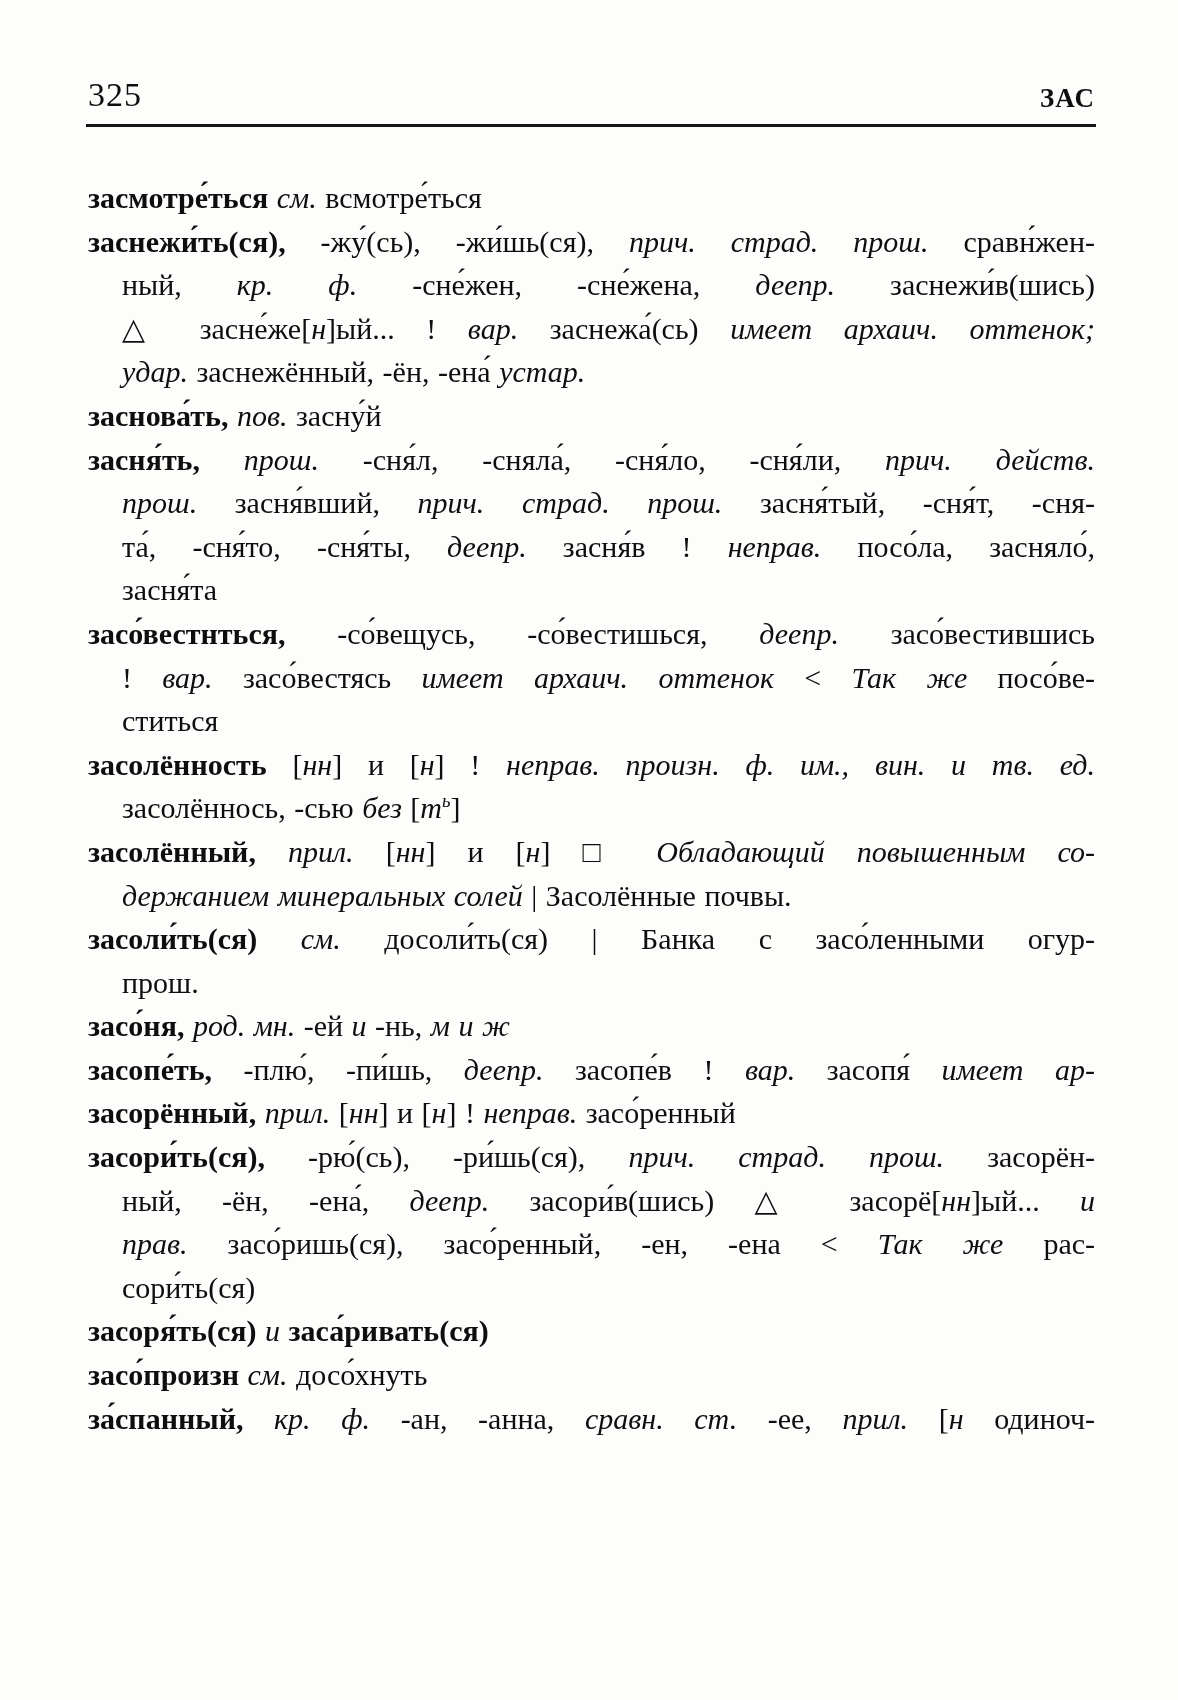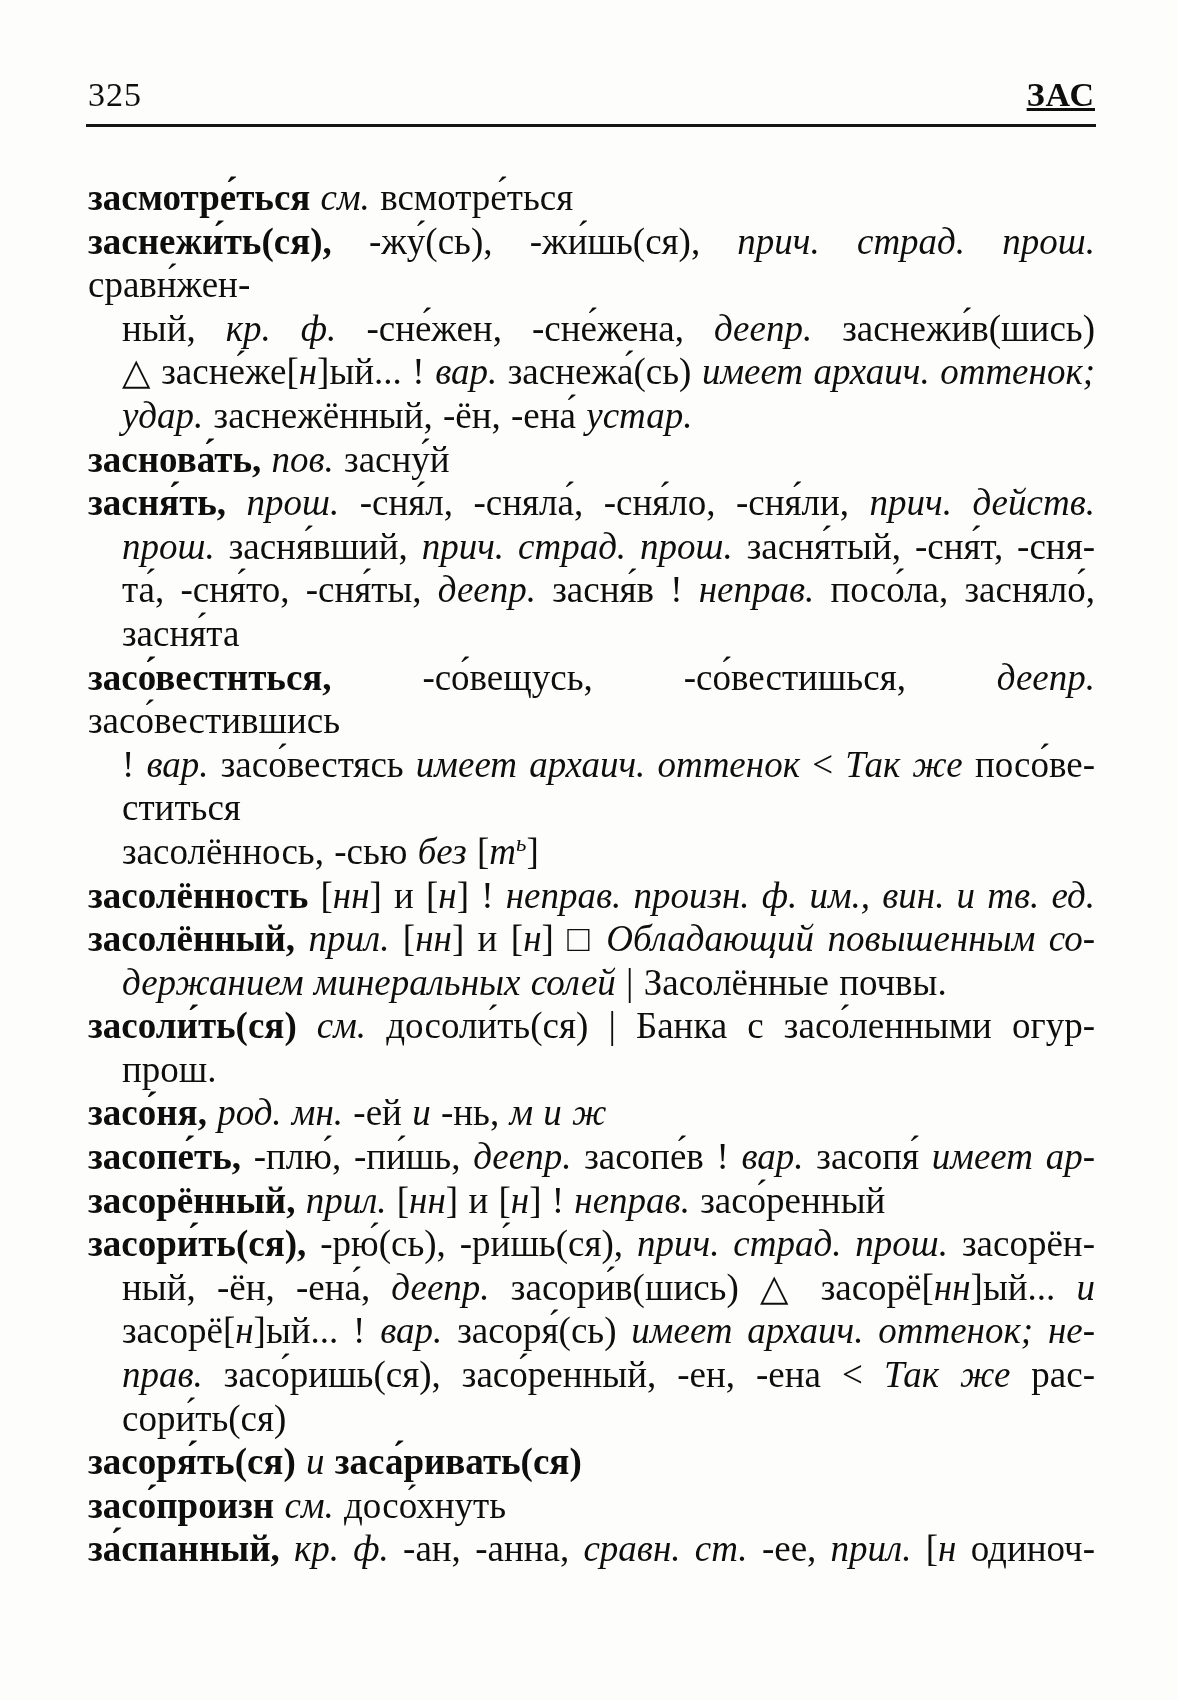--- a/index.html
+++ b/index.html
@@ -9,28 +9,28 @@
     color: #0e0e0e;
     font-family: "Liberation Serif", "DejaVu Serif", serif;
     overflow: hidden;
   }
   .page { position: relative; width: 1178px; height: 1700px; }
   .pagehead {
     position: absolute; top: 76px; left: 88px; width: 1007px;
     display: flex; justify-content: space-between; align-items: flex-end;
   }
   .pagenum { font-size: 34px; letter-spacing: 1px; }
-  .runhead { font-size: 34px; font-weight: 700; letter-spacing: 1px; text-decoration: underline; }
+  .runhead { font-size: 27px; font-weight: 700; letter-spacing: 1px; }
   .rule {
     position: absolute; top: 124px; left: 86px; width: 1010px;
     border-top: 3px solid #151515;
   }
   .entries {
     position: absolute; top: 176px; left: 88px; width: 1007px;
-    font-size: 37px; line-height: 43.6px;
+    font-size: 30px; line-height: 43.6px;
     word-spacing: 1px;
   }
   .line { white-space: normal; }
   .line.indent { padding-left: 34px; }
   .line.just { text-align: justify; text-align-last: justify; }
   .b  { font-weight: 700; }
   .i  { font-style: italic; }
   .n  { }
   sup.i { font-size: 62%; vertical-align: super; line-height: 0; }
 </style>
@@ -50,31 +50,30 @@
       <div class="line indent just"><span class="n">△ засне́же[</span><span class="i">н</span><span class="n">]ый... ! </span><span class="i">вар. </span><span class="n">заснежа́(сь) </span><span class="i">имеет архаич. оттенок;</span></div>
       <div class="line indent"><span class="i">удар. </span><span class="n">заснежённый, -ён, -ена́ </span><span class="i">устар.</span></div>
       <div class="line"><span class="b">заснова́ть, </span><span class="i">пов. </span><span class="n">засну́й</span></div>
       <div class="line just"><span class="b">засня́ть, </span><span class="i">прош. </span><span class="n">-сня́л, -сняла́, -сня́ло, -сня́ли, </span><span class="i">прич. действ.</span></div>
       <div class="line indent just"><span class="i">прош. </span><span class="n">засня́вший, </span><span class="i">прич. страд. прош. </span><span class="n">засня́тый, -сня́т, -сня-</span></div>
       <div class="line indent just"><span class="n">та́, -сня́то, -сня́ты, </span><span class="i">деепр. </span><span class="n">засня́в ! </span><span class="i">неправ. </span><span class="n">посо́ла, засняло́,</span></div>
       <div class="line indent"><span class="n">засня́та</span></div>
       <div class="line just"><span class="b">засо́вестнться, </span><span class="n">-со́вещусь, -со́вестишься, </span><span class="i">деепр. </span><span class="n">засо́вестившись</span></div>
       <div class="line indent just"><span class="n">! </span><span class="i">вар. </span><span class="n">засо́вестясь </span><span class="i">имеет архаич. оттенок </span><span class="n">&lt; </span><span class="i">Так же </span><span class="n">посо́ве-</span></div>
       <div class="line indent"><span class="n">ститься</span></div>
+      <div class="line just"><span class="b">засолённость </span><span class="n">[</span><span class="i">нн</span><span class="n">] и [</span><span class="i">н</span><span class="n">] ! </span><span class="i">неправ. произн. ф. им., вин. и тв. ед.</span></div>
       <div class="line indent"><span class="n">засолённось, -сью </span><span class="i">без </span><span class="n">[</span><span class="i">т</span><sup class="i">ь</sup><span class="n">]</span></div>
-      <div class="line just"><span class="b">засолённость </span><span class="n">[</span><span class="i">нн</span><span class="n">] и [</span><span class="i">н</span><span class="n">] ! </span><span class="i">неправ. произн. ф. им., вин. и тв. ед.</span></div>
       <div class="line just"><span class="b">засолённый, </span><span class="i">прил. </span><span class="n">[</span><span class="i">нн</span><span class="n">] и [</span><span class="i">н</span><span class="n">] □ </span><span class="i">Обладающий повышенным со-</span></div>
       <div class="line indent"><span class="i">держанием минеральных солей </span><span class="n">| Засолённые почвы.</span></div>
       <div class="line just"><span class="b">засоли́ть(ся) </span><span class="i">см. </span><span class="n">досоли́ть(ся) | Банка с засо́ленными огур-</span></div>
       <div class="line indent"><span class="n">прош.</span></div>
       <div class="line"><span class="b">засо́ня, </span><span class="i">род. мн. </span><span class="n">-ей </span><span class="i">и </span><span class="n">-нь, </span><span class="i">м и ж</span></div>
       <div class="line just"><span class="b">засопе́ть, </span><span class="n">-плю́, -пи́шь, </span><span class="i">деепр. </span><span class="n">засопе́в ! </span><span class="i">вар. </span><span class="n">засопя́ </span><span class="i">имеет ар-</span></div>
       <div class="line"><span class="b">засорённый, </span><span class="i">прил. </span><span class="n">[</span><span class="i">нн</span><span class="n">] и [</span><span class="i">н</span><span class="n">] ! </span><span class="i">неправ. </span><span class="n">засо́ренный</span></div>
       <div class="line just"><span class="b">засори́ть(ся), </span><span class="n">-рю́(сь), -ри́шь(ся), </span><span class="i">прич. страд. прош. </span><span class="n">засорён-</span></div>
       <div class="line indent just"><span class="n">ный, -ён, -ена́, </span><span class="i">деепр. </span><span class="n">засори́в(шись) △ засорё[</span><span class="i">нн</span><span class="n">]ый... </span><span class="i">и</span></div>
-      <div class="line indent just"><span class="n">засорё[</span><span class="i">н</span><span class="n">]ый... ! </span><span class="i">вар. </span><span class="n">засоря́(сь) </span><span class="i">имеет архаич. оттенок; не-</span></div>
       <div class="line indent just"><span class="i">прав. </span><span class="n">засо́ришь(ся), засо́ренный, -ен, -ена &lt; </span><span class="i">Так же </span><span class="n">рас-</span></div>
       <div class="line indent"><span class="n">сори́ть(ся)</span></div>
       <div class="line"><span class="b">засоря́ть(ся) </span><span class="i">и </span><span class="b">заса́ривать(ся)</span></div>
       <div class="line"><span class="b">засо́произн </span><span class="i">см. </span><span class="n">досо́хнуть</span></div>
       <div class="line just"><span class="b">за́спанный, </span><span class="i">кр. ф. </span><span class="n">-ан, -анна, </span><span class="i">сравн. ст. </span><span class="n">-ее, </span><span class="i">прил. </span><span class="n">[</span><span class="i">н </span><span class="n">одиноч-</span></div>
     </div>
 </div>
 
 </body></html>

